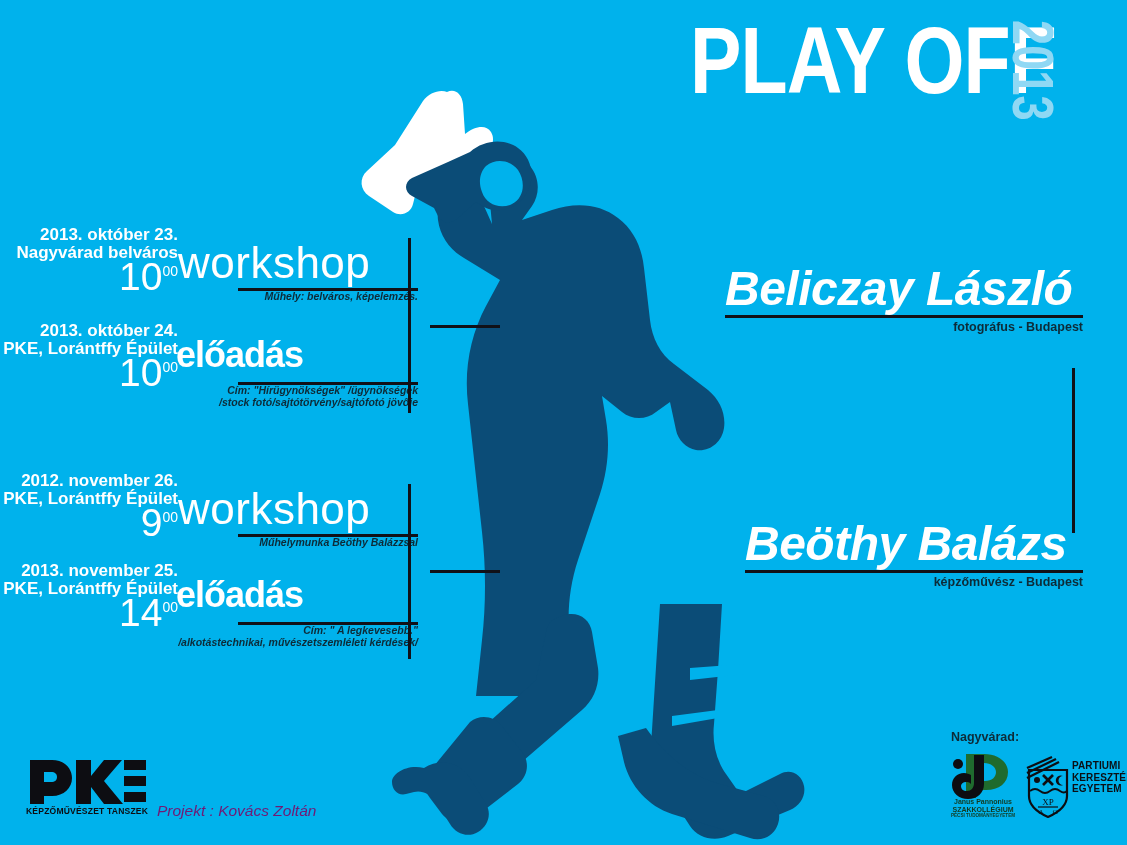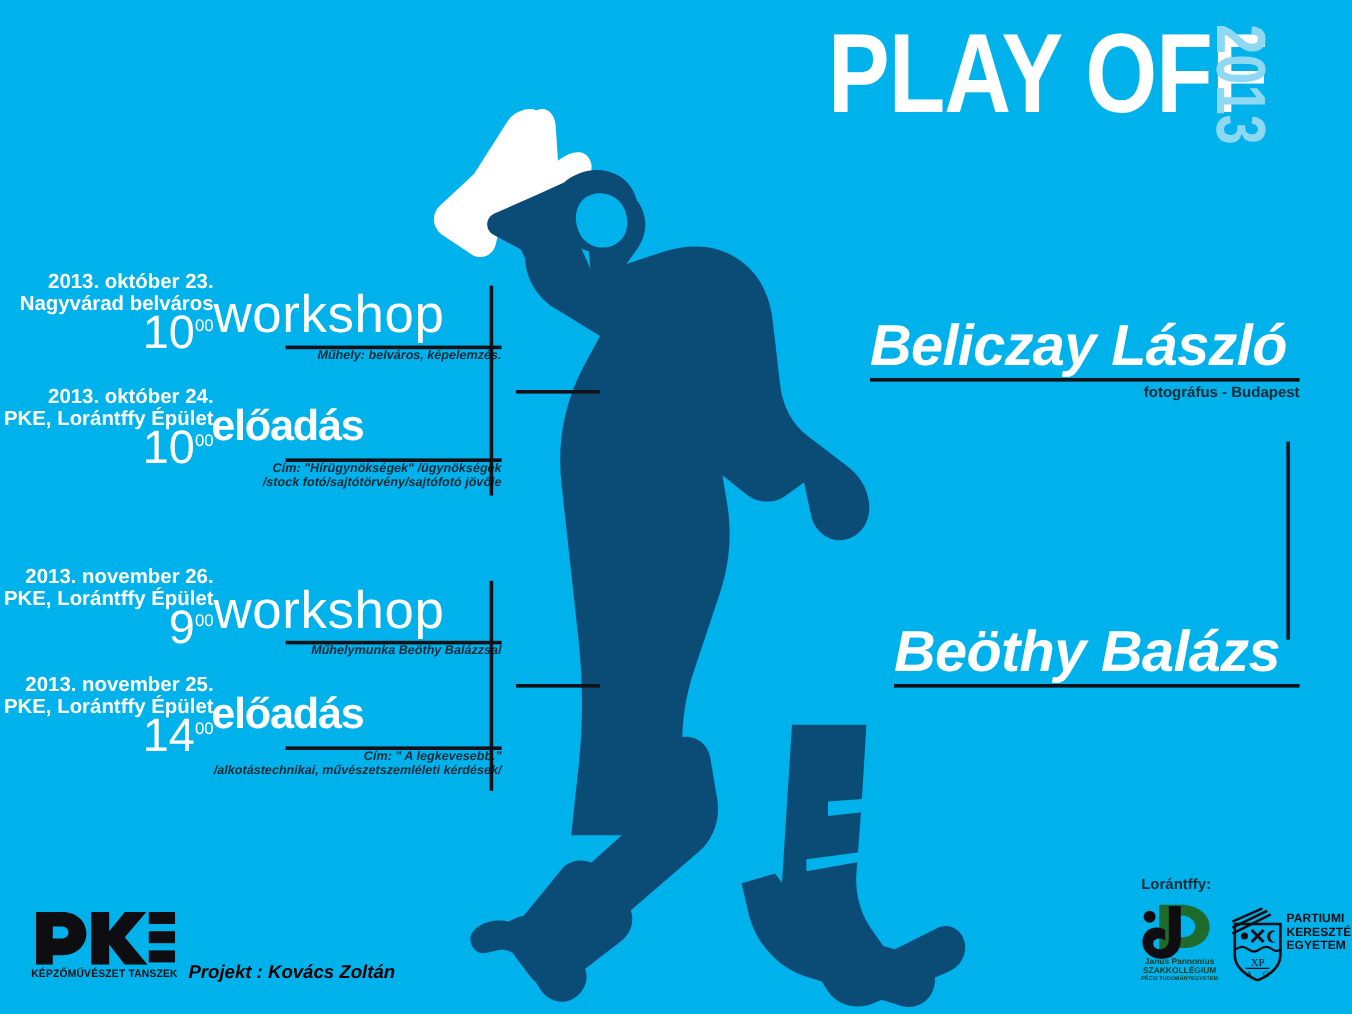--- a/index.html
+++ b/index.html
@@ -96,22 +96,22 @@
   
   .pke-logo{position:absolute;left:28px;top:758px;width:118px;}
   .pke-sub{
     position:absolute;left:26px;top:806px;
     color:#0d0d12;font-size:9px;line-height:10px;font-weight:bold;
     letter-spacing:.2px;white-space:nowrap;
     transform:scaleX(.95);transform-origin:left top;
   }
   .project{
     position:absolute;left:157px;top:802px;
-    color:#000000;font-size:15.5px;line-height:18px;
-    font-style:italic;font-weight:700;white-space:nowrap;
+    color:#701a75;font-size:15.5px;line-height:18px;
+    font-style:italic;font-weight:400;white-space:nowrap;
   }
   .sponsors-label{
     position:absolute;left:951px;top:730px;
     color:#0d2b38;font-size:12.5px;line-height:14px;font-weight:700;
     white-space:nowrap;
   }
   .sponsor-jp{position:absolute;left:944px;top:752px;width:78px;}
   .jp-caption{
     position:absolute;left:941px;top:798px;width:84px;text-align:center;
     color:#123a1f;font-size:7px;line-height:7.5px;font-weight:700;
@@ -262,21 +262,21 @@
       <div class="kind eloadas" style="--kl:166px;--kt:8px">előadás</div>
       <div class="rule" style="left:228px;top:60px;width:180px"></div>
       <div class="note" style="left:178px;top:62px;width:230px">
         <span>Cím: "Hírügynökségek" /ügynökségek</span>
         <span class="n2">/stock fotó/sajtótörvény/sajtófotó jövője</span>
       </div>
     </div>
 
     <div class="entry e3">
       <div class="meta" style="--mr:232px">
-        <span>2013. november 26.</span>
+        <span>2012. november 26.</span>
         <span class="m2">PKE, Lorántffy Épület</span>
       </div>
       <div class="time" style="--tr:232px;top:26px">
         <span>9</span><sup>00</sup>
       </div>
       <div class="kind workshop" style="--kl:168px;--kt:14px">workshop</div>
       <div class="rule" style="left:228px;top:62px;width:180px"></div>
       <div class="note" style="left:178px;top:64px;width:230px">
         <span>Műhelymunka Beöthy Balázzsal</span>
       </div>
@@ -306,38 +306,39 @@
 
   <div class="presenter p1">
     <div class="pname">Beliczay László</div>
     <div class="prule" style="width:358px;margin-left:0"></div>
     <div class="prole" style="width:358px">fotográfus - Budapest</div>
   </div>
 
   <div class="presenter p2">
     <div class="pname">Beöthy Balázs</div>
     <div class="prule" style="width:338px"></div>
+    <div class="prole" style="width:338px">képzőművész - Budapest</div>
   </div>
 
   <div class="vline" style="left:1072px;top:368px;height:165px"></div>
 
   <svg class="pke-logo" viewBox="0 0 118 46" xmlns="http://www.w3.org/2000/svg">
 
     <path fill="#0d0d12" d="M2 2 h22 c12 0 20 8 20 18 c0 10 -8 18 -20 18 h-8 v8 h-14 z M16 14 v10 h7 c4 0 6 -2 6 -5 c0 -3 -2 -5 -6 -5 z"></path>
 
     <path fill="#0d0d12" d="M48 2 h15 v16 l13 -16 h18 l-18 21 l19 23 h-19 l-13 -17 v17 h-15 z"></path>
 
     <rect fill="#0d0d12" x="96" y="2" width="22" height="10"></rect>
     <rect fill="#0d0d12" x="96" y="18" width="22" height="10"></rect>
     <rect fill="#0d0d12" x="96" y="34" width="22" height="10"></rect>
   </svg>
   <div class="pke-sub">KÉPZŐMŰVÉSZET TANSZEK</div>
   <div class="project">Projekt : Kovács Zoltán</div>
 
-  <div class="sponsors-label">Lorántffy:</div>
+  <div class="sponsors-label">Nagyvárad:</div>
 
   <svg class="sponsor-jp" viewBox="0 0 78 48" xmlns="http://www.w3.org/2000/svg">
     <path fill="#1f6b2e" d="M40 2 c14 0 24 8 24 18 c0 11 -9 18 -22 18 l-6 0 l0 -9 l5 0 c7 0 11 -4 11 -9
                               c0 -5 -5 -9 -12 -9 l-8 0 l0 35 l-10 0 l0 -44 z"></path>
     <path fill="#0d0d12" d="M30 3 l10 0 l0 29 c0 9 -7 15 -16 15 c-9 0 -16 -6 -16 -14 c0 -7 5 -12 12 -12
                               c3 0 5 1 7 2 l0 9 c-2 -2 -3 -2 -5 -2 c-3 0 -5 2 -5 4 c0 3 2 5 6 5 c4 0 7 -3 7 -8 z"></path>
     <ellipse fill="#0d0d12" cx="14" cy="12" rx="5" ry="5"></ellipse>
   </svg>
   <div class="jp-caption">
     <span>Janus Pannonius</span>

